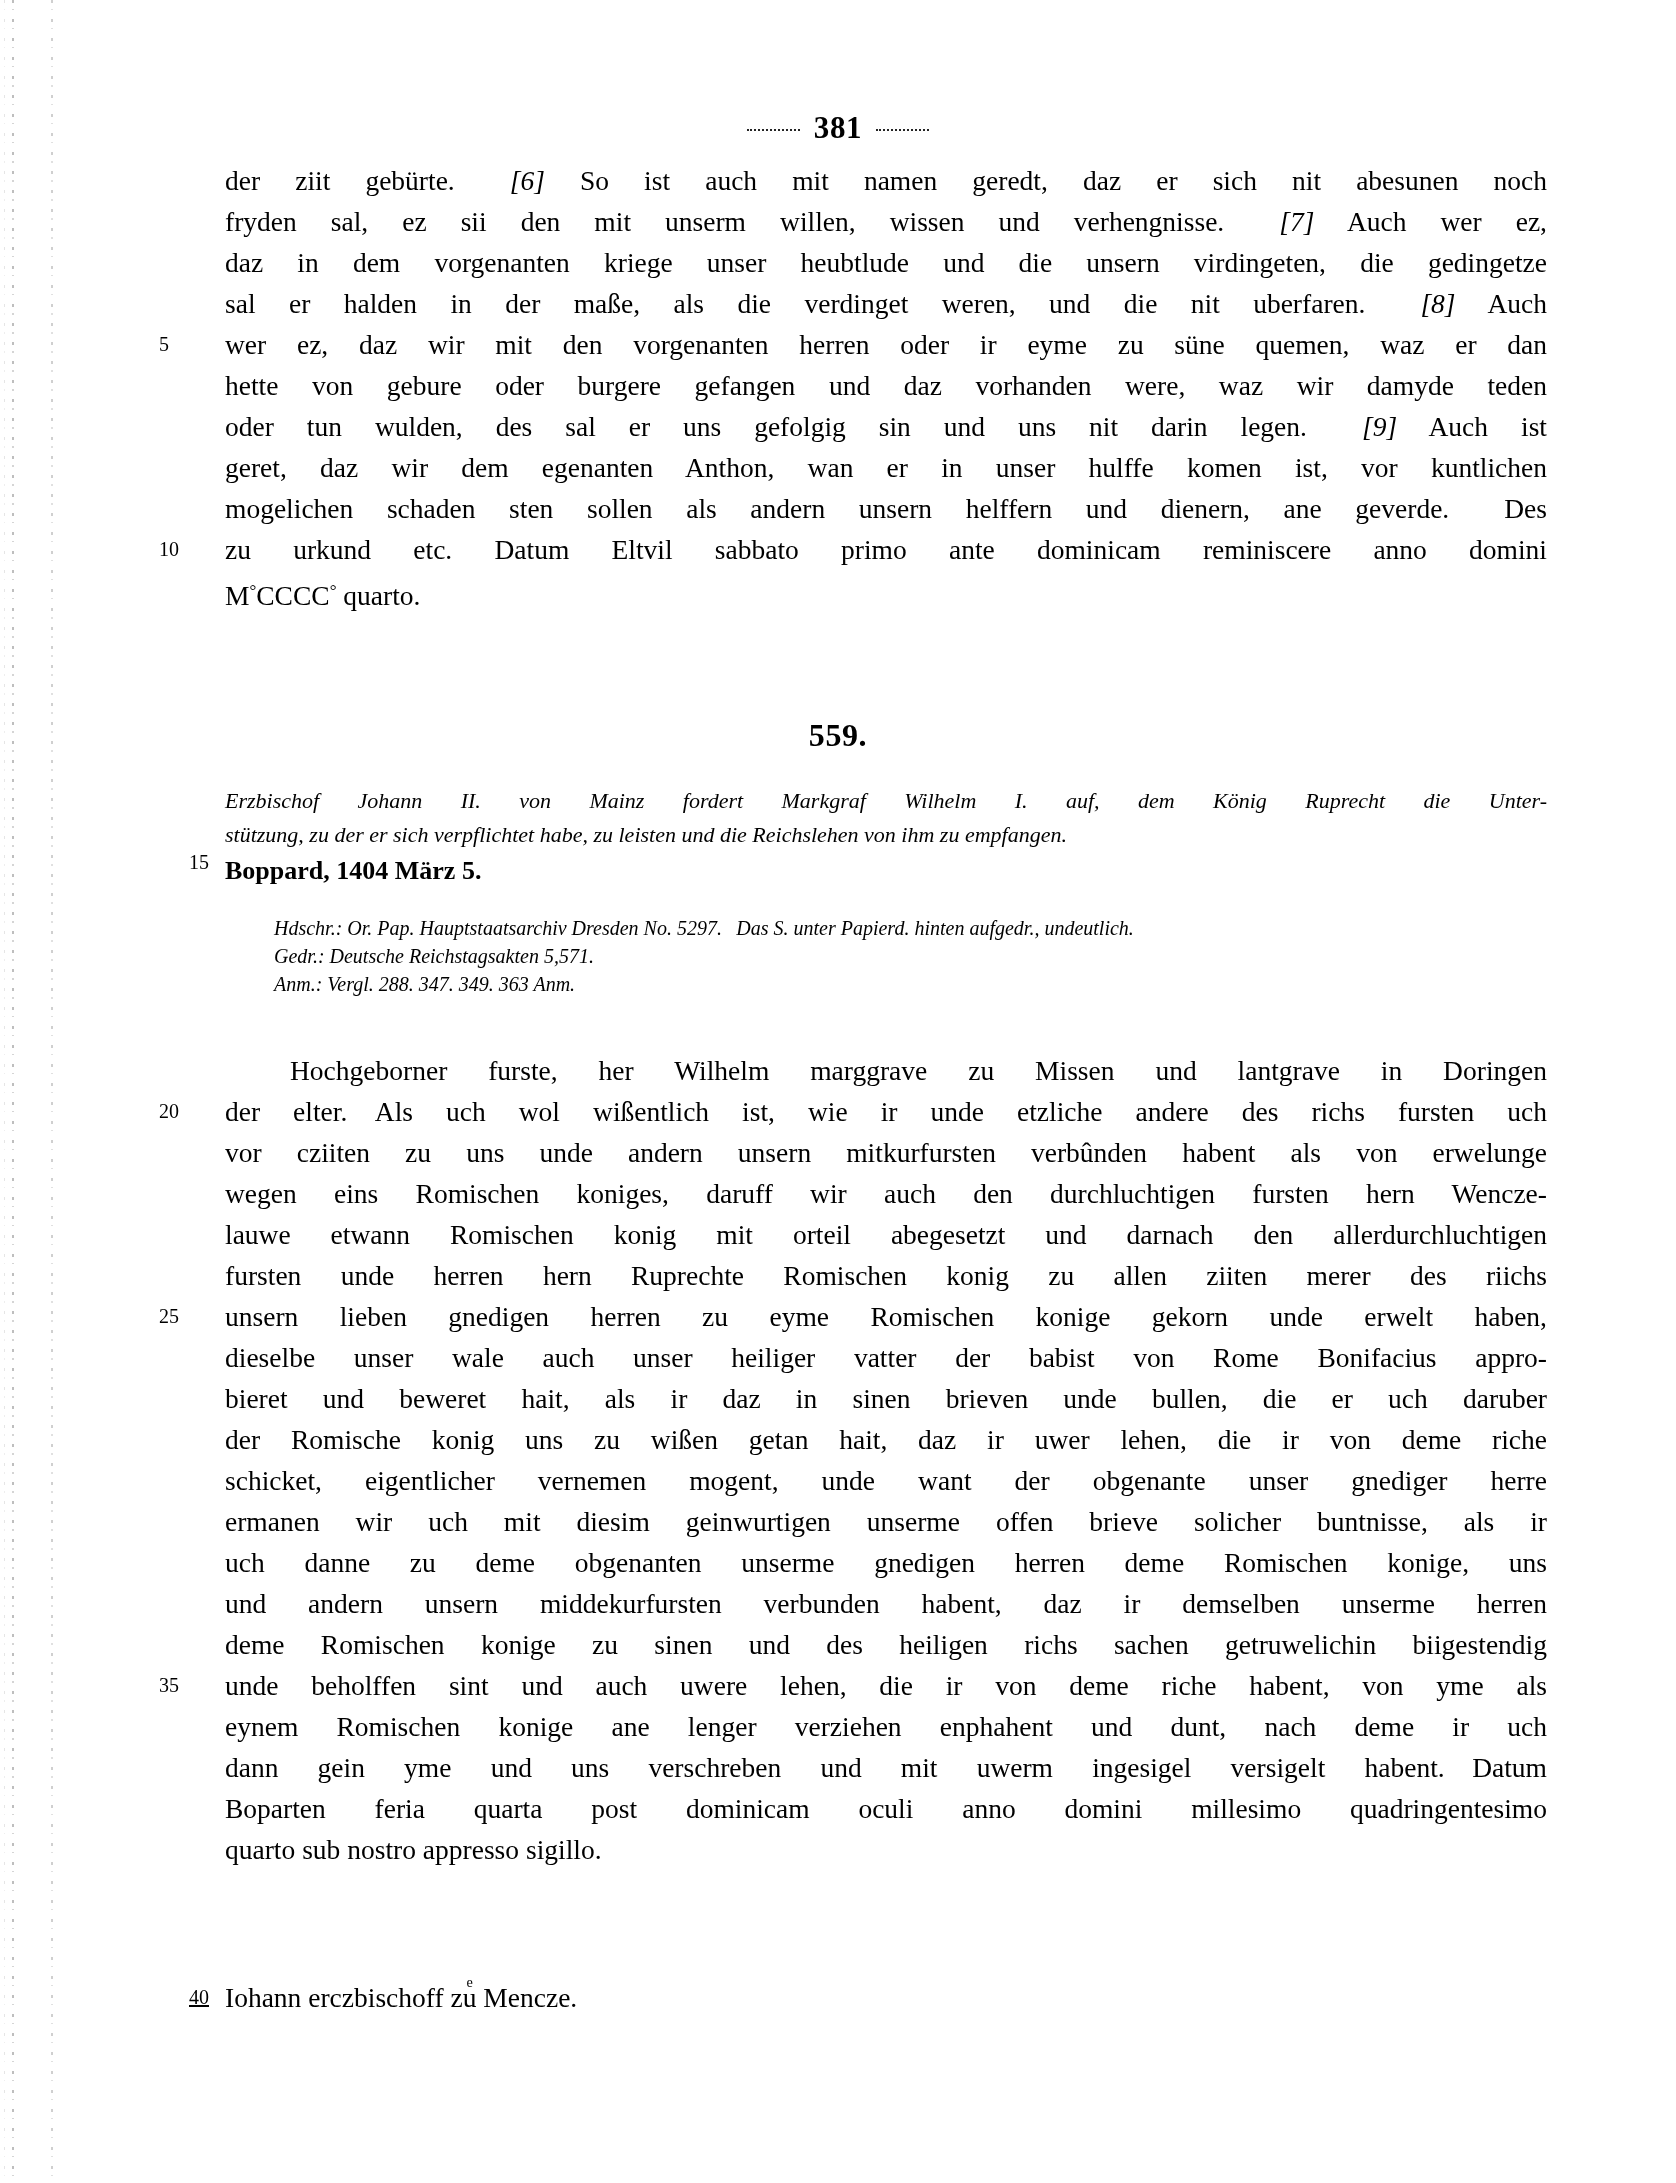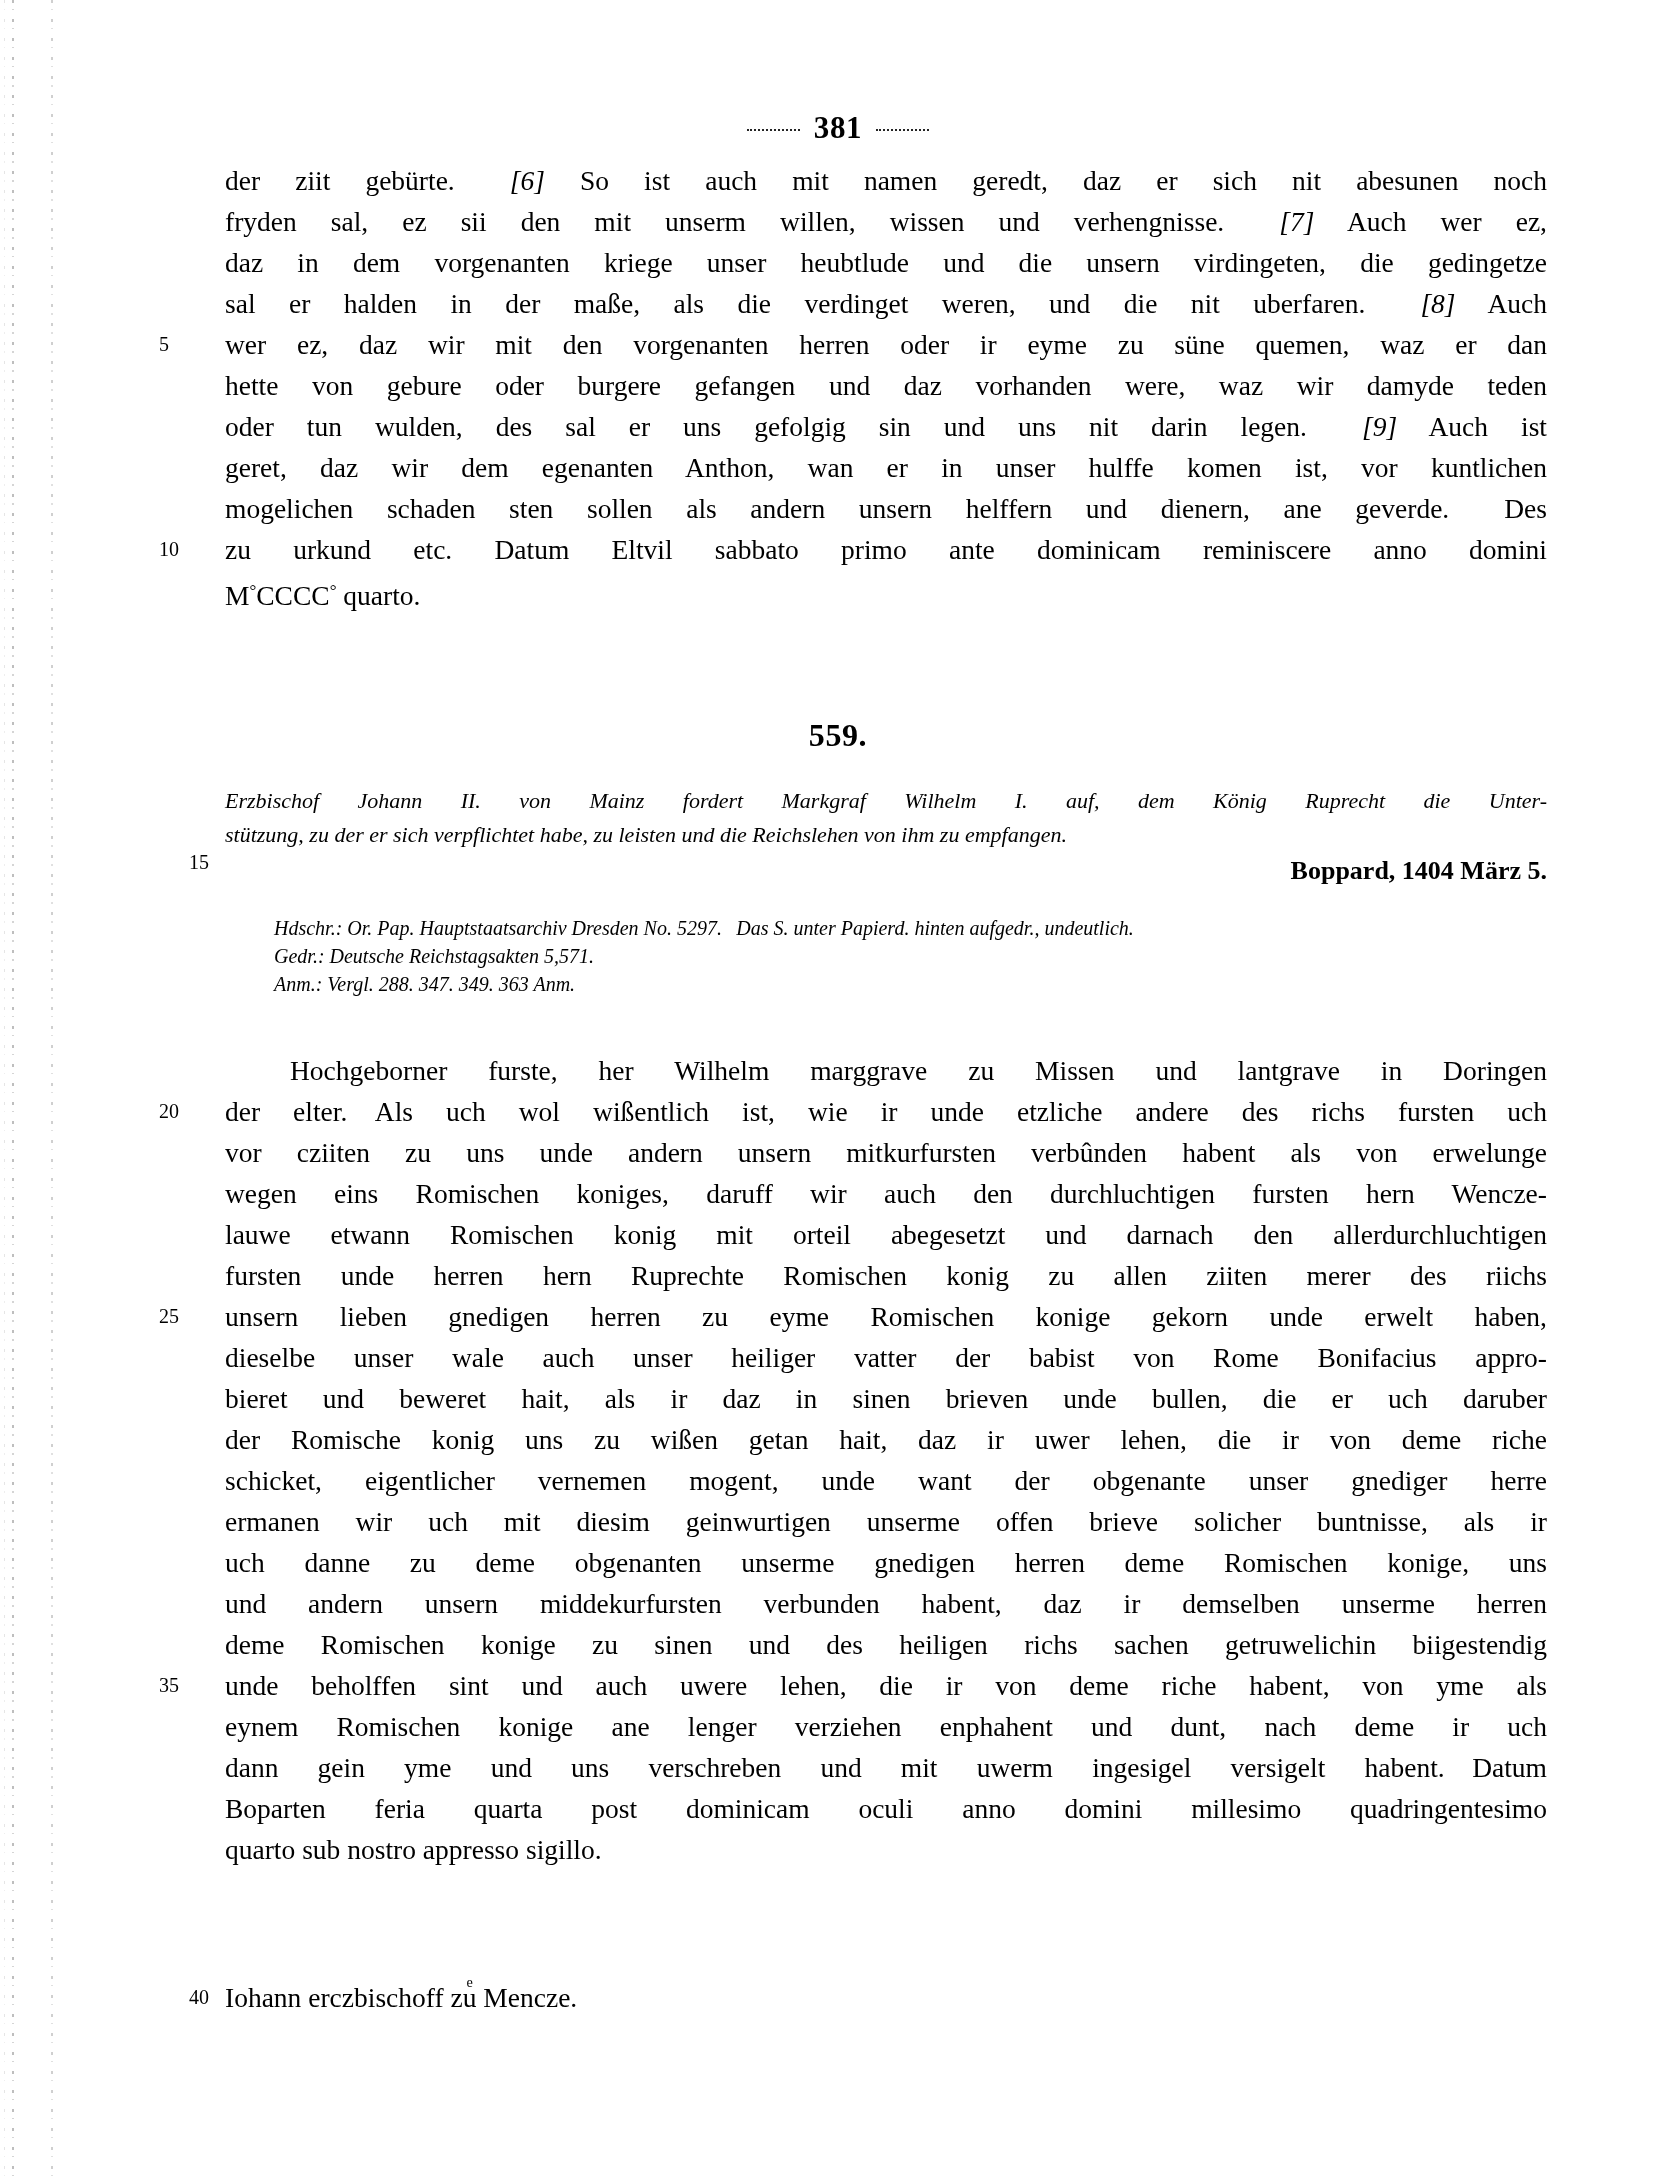--- a/index.html
+++ b/index.html
@@ -136,21 +136,20 @@
     white-space: nowrap;
   }
   .regest .rl-last { text-align: left; text-align-last: left; }
 
   
   .dateline {
     position: absolute;
     left: 225px;
     top: 854px;
     width: 1322px;
-    text-align: right;
     font-size: 26px;
     font-weight: bold;
     line-height: 34px;
   }
 
   
   .apparatus {
     position: absolute;
     left: 274px;
     top: 914px;
@@ -270,16 +269,16 @@
         <div class="ln"><span class="t">eynem Romischen konige ane lenger verziehen enphahent und dunt, nach deme ir uch</span></div>
         <div class="ln"><span class="t">dann gein yme und uns verschreben und mit uwerm ingesigel versigelt habent. Datum</span></div>
         <div class="ln"><span class="t">Boparten feria quarta post dominicam oculi anno domini millesimo quadringentesimo</span></div>
         <div class="ln ln-last"><span class="t">quarto sub nostro appresso sigillo.</span></div>
       </div>
   </div>
 
   <div class="signature">
     <span>Iohann erczbischoff z</span><span class="u-ring"><span>u</span><i>e</i></span><span> Mencze.</span>
   </div>
-  <div class="margin-num" style="top:1986px;">40</div>
+  <div class="margin-num" style="top:1986px;text-decoration:underline;">40</div>
 
 </div>
 
 
 </body></html>

